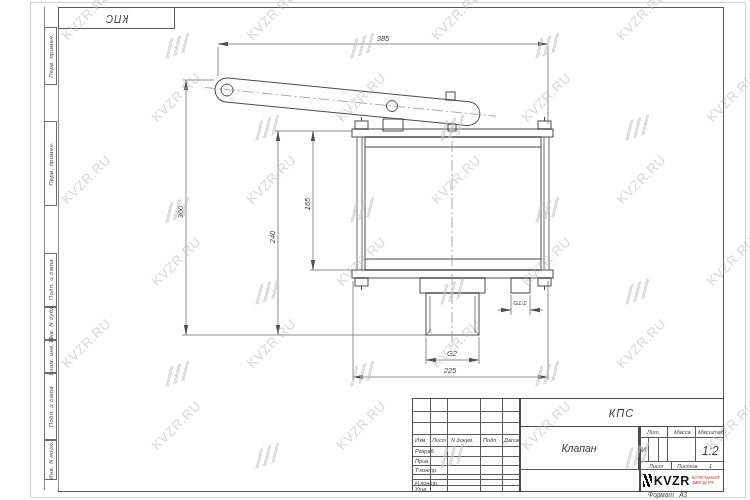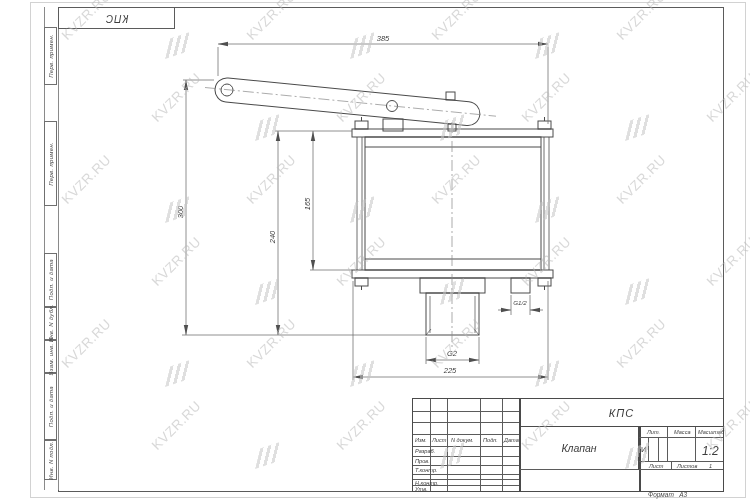--- a/index.html
+++ b/index.html
@@ -208,20 +208,28 @@
     <div class="v" style="left:258px;top:62px;height:8px"></div>
     <div class="lbl" style="left:234px;top:30px">Лит.</div>
     <div class="lbl" style="left:261px;top:30px">Масса</div>
     <div class="lbl" style="left:285px;top:30px">Масштаб</div>
     <div class="lbl" style="left:228px;top:46px;font-size:8px;font-style:normal">И</div>
     <div class="lbl" style="left:289px;top:45px;font-size:12px">1:2</div>
     <div class="lbl" style="left:236px;top:63.5px">Лист</div>
     <div class="lbl" style="left:264px;top:63.5px">Листов</div>
     <div class="lbl" style="left:296px;top:63.5px">1</div>
 
+    <div class="cell logo-cell">
+      <div class="logo-glyph"></div>
+      <div class="logo-word">KVZR</div>
+      <div class="company">
+        <span>КОТЕЛЬНЫЙ</span>
+        <span>ЗАВОД РФ</span>
+      </div>
+    </div>
   </div>
 
   <div class="format-line">
     <span>Формат</span>&nbsp;&nbsp;
     <span>А3</span>
   </div>
 
   <div id="wm">
       <div class="wm-text" style="left: 55px; top: 8px;">KVZR.RU</div>
       <div class="wm-glyph" style="left: 167px; top: 36px;"></div>

